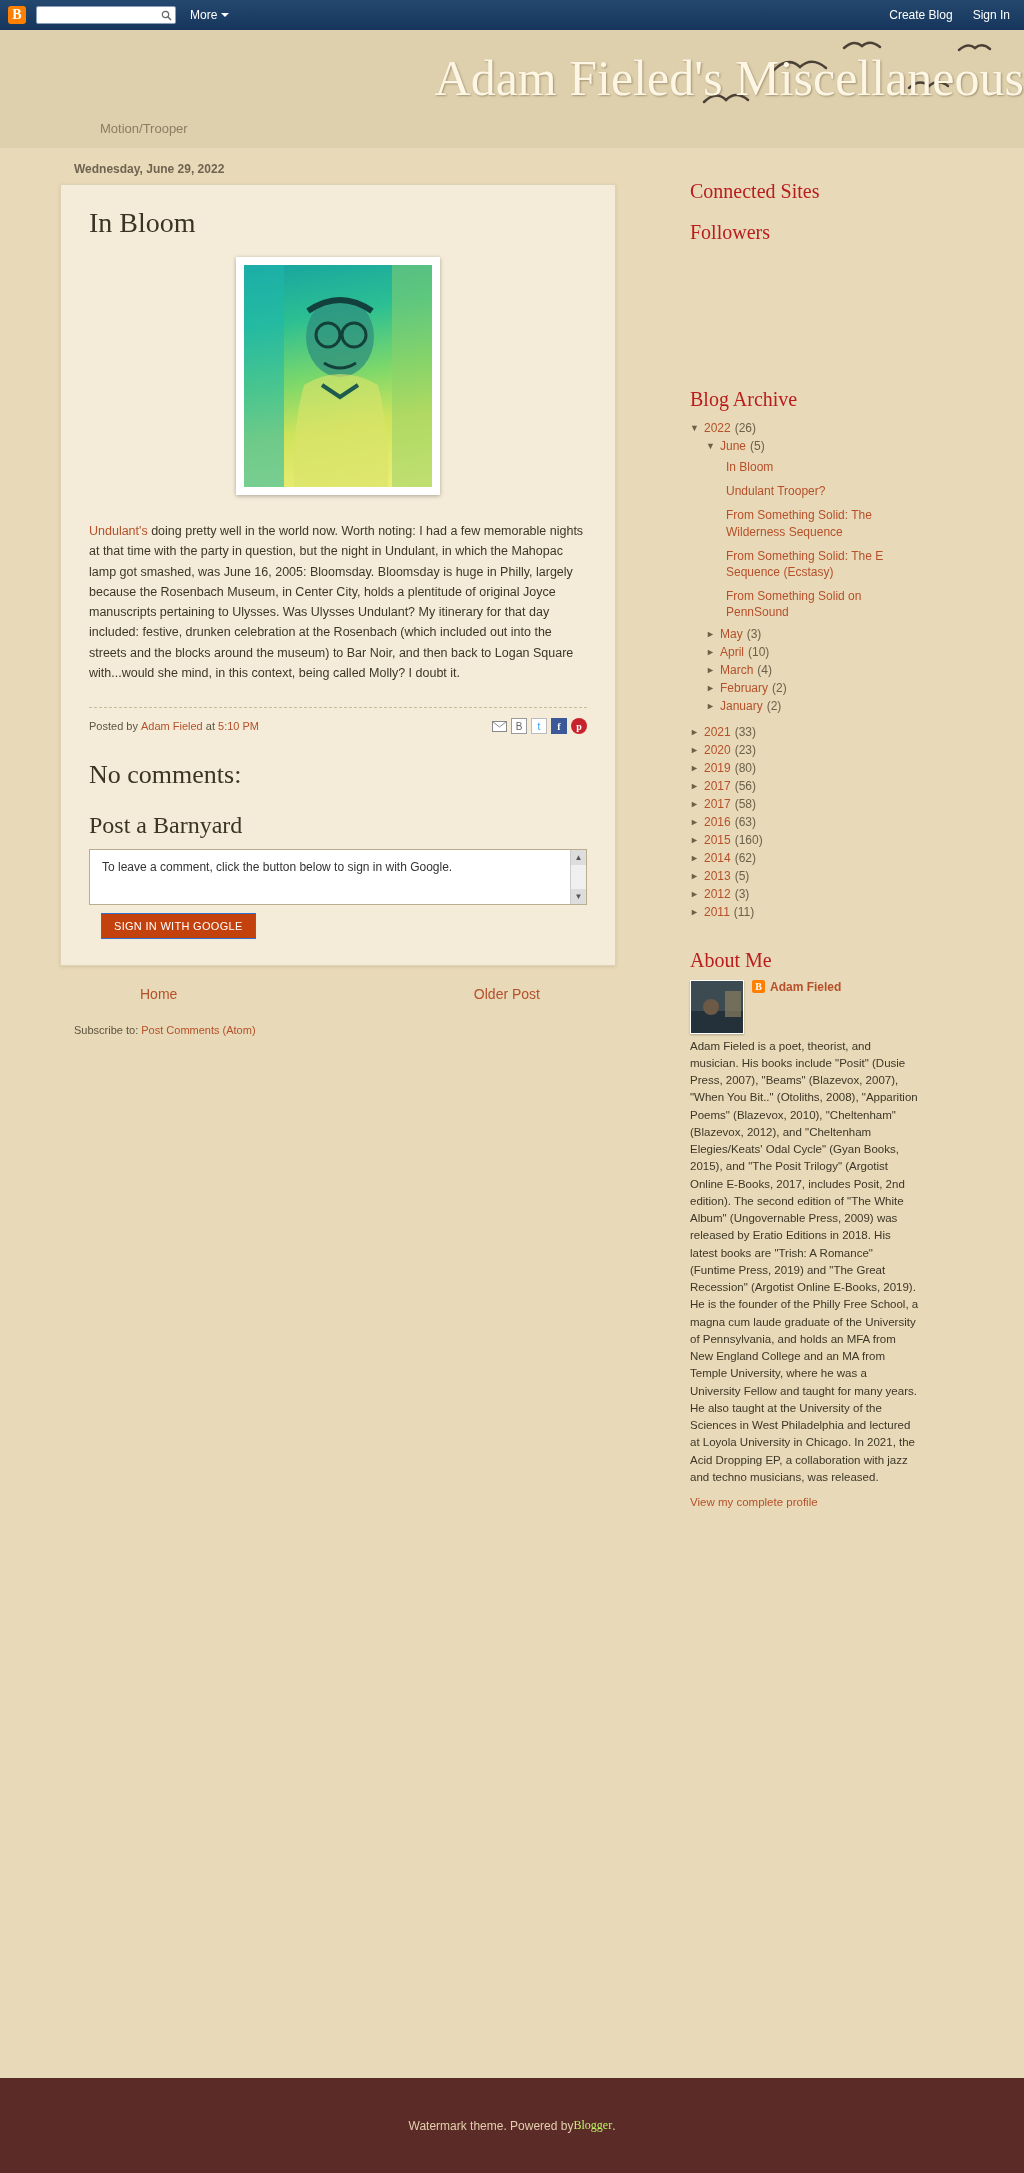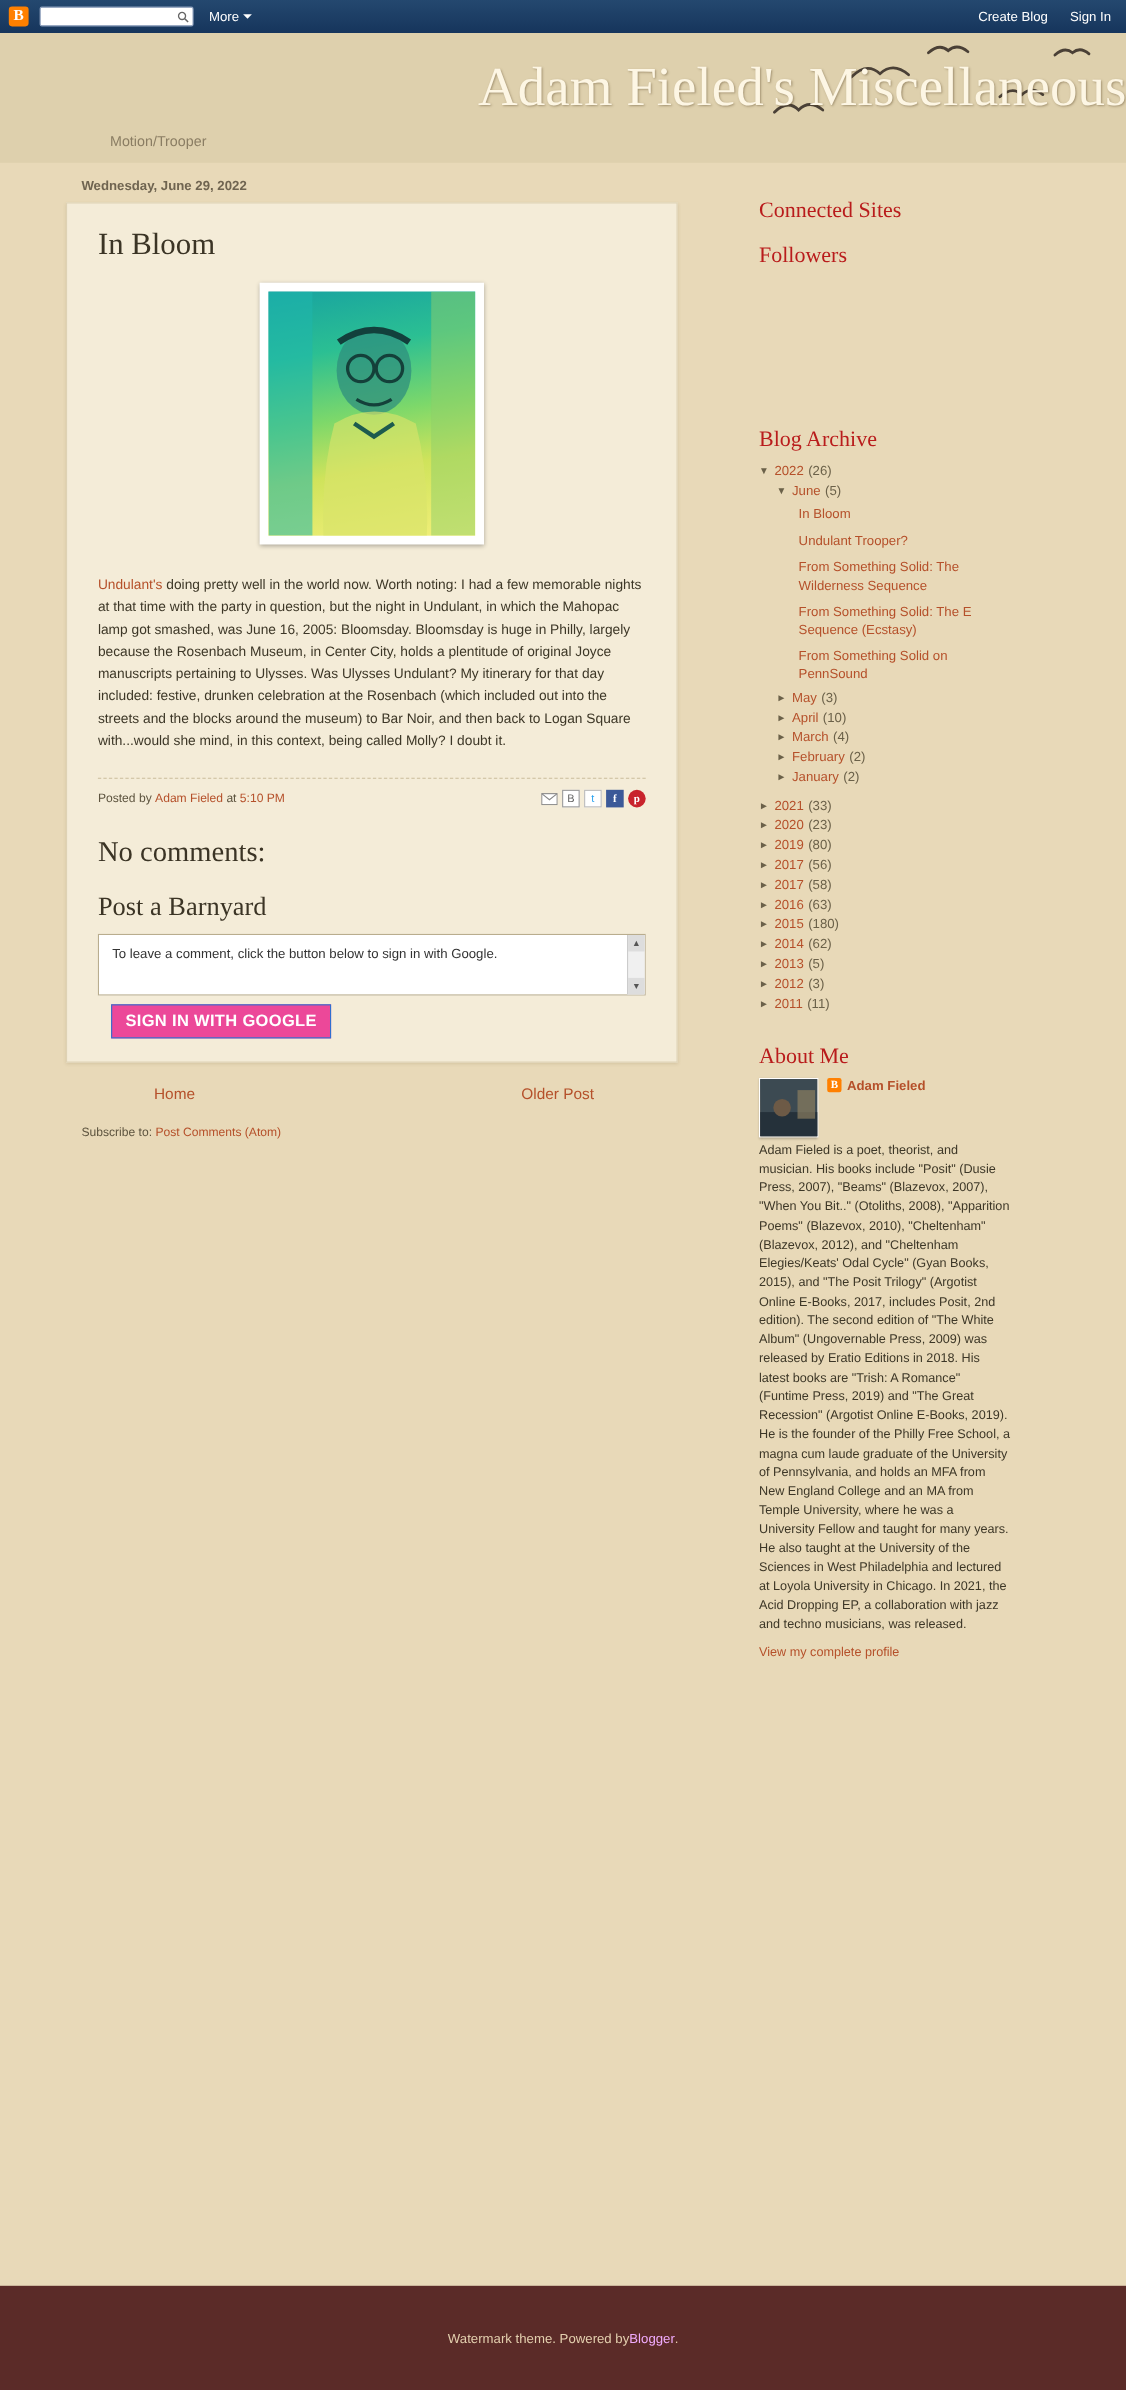--- a/index.html
+++ b/index.html
@@ -182,25 +182,25 @@
   .comment-scroll {
     position: absolute; top: 0; right: 0; width: 16px; height: 100%;
     background: #f0f0f0; border-left: 1px solid #ccc;
     display: flex; flex-direction: column; justify-content: space-between;
   }
   .comment-scroll .arrow {
     height: 15px; display: flex; align-items: center; justify-content: center;
     font-size: 8px; color: #555; background: #ddd;
   }
   .btn-google {
-    background: #ec4899;
+    background: #c2410c;
     color: #fff;
     border: 1px solid #2f6fd0;
-    font-size: 15px;
-    font-weight: bold;
+    font-size: 11px;
+    font-weight: normal;
     padding: 6px 12px;
     letter-spacing: .3px;
     display: inline-block;
   }
   .signin-row { height: 34px; }
 
   .blog-pager {
     display: flex;
     justify-content: space-between;
     padding: 20px 80px 0 80px;
@@ -268,21 +268,21 @@
     left: 0; bottom: 0;
     width: 1024px;
     height: 95px;
     background: #5b2b28;
     color: #e3cfae;
     display: flex;
     align-items: center;
     justify-content: center;
     font-size: 12px;
   }
-  .footer a { color: #f0abfc; text-decoration: none; }
+  .footer a { color: #bef264; text-decoration: none; font-family: Liberation Serif, serif; }
 </style>
 </head>
 <body>
 
 <div class="navbar">
   <div class="b-logo">B</div>
   <div class="searchbox">
     <svg width="11" height="11" viewBox="0 0 11 11">
         <circle cx="4.5" cy="4.5" r="3.2" fill="none" stroke="#666" stroke-width="1.2"></circle>
         <line x1="7" y1="7" x2="10" y2="10" stroke="#666" stroke-width="1.4"></line>
@@ -480,21 +480,21 @@
             <span class="cnt">(58)</span>
           </div>
       <div class="arch-row lvl1">
             <span class="tog">►</span>
             <a href="#">2016</a>
             <span class="cnt">(63)</span>
           </div>
       <div class="arch-row lvl1">
             <span class="tog">►</span>
             <a href="#">2015</a>
-            <span class="cnt">(180)</span>
+            <span class="cnt">(160)</span>
           </div>
       <div class="arch-row lvl1">
             <span class="tog">►</span>
             <a href="#">2014</a>
             <span class="cnt">(62)</span>
           </div>
       <div class="arch-row lvl1">
             <span class="tog">►</span>
             <a href="#">2013</a>
             <span class="cnt">(5)</span>

